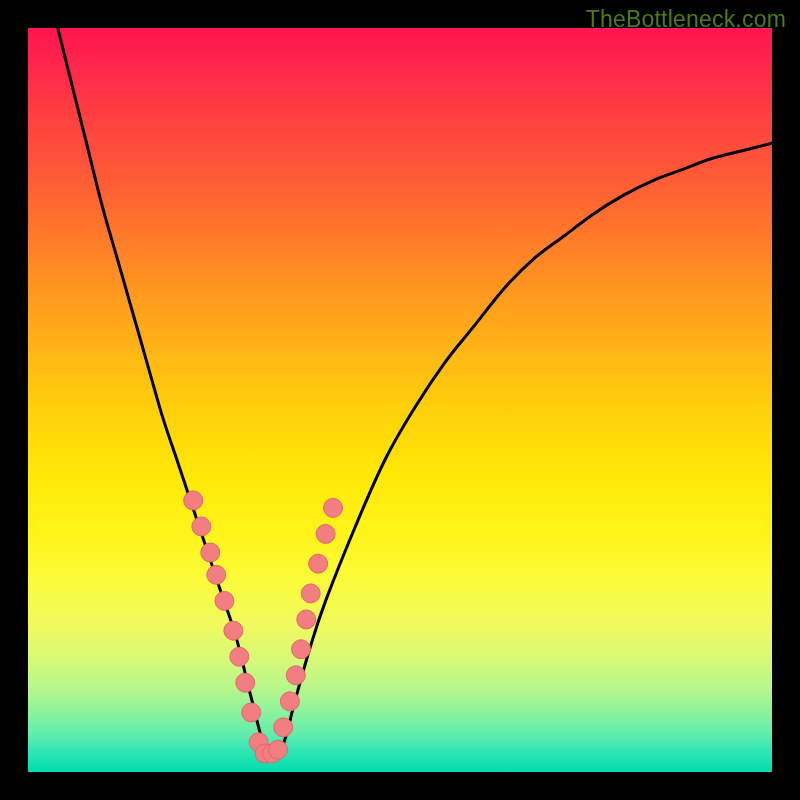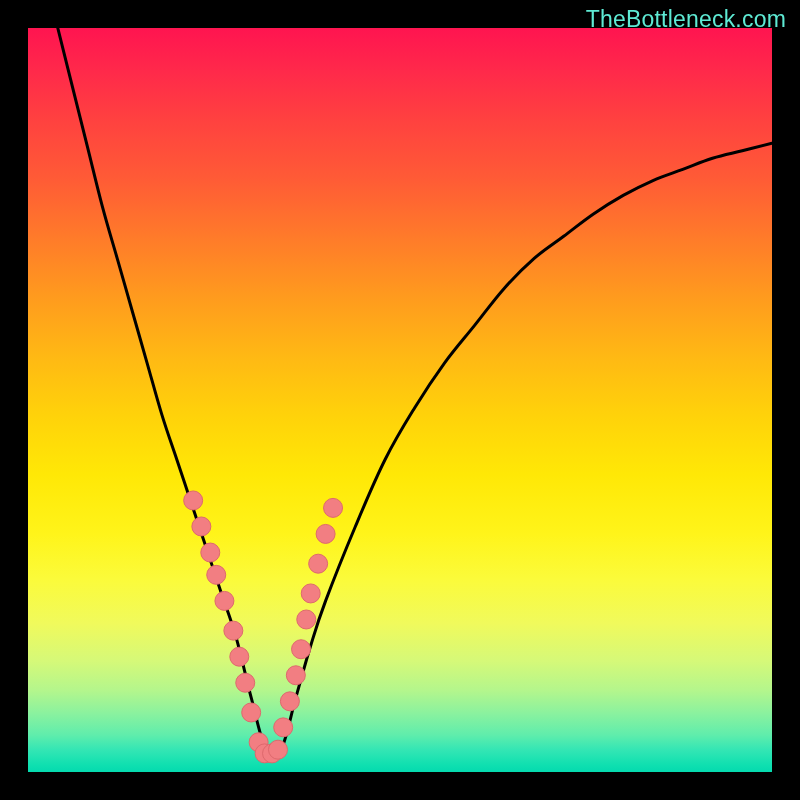--- a/index.html
+++ b/index.html
@@ -48,21 +48,21 @@
   }
   svg {
     position: absolute;
     left: 0;
     top: 0;
   }
   .watermark {
     position: absolute;
     top: 6px;
     right: 14px;
-    color: #5eead4;
+    color: #4d7c0f;
     font-size: 23px;
     font-weight: 400;
     letter-spacing: 0.2px;
     pointer-events: none;
     user-select: none;
   }
 </style>
 </head>
 <body>
 

